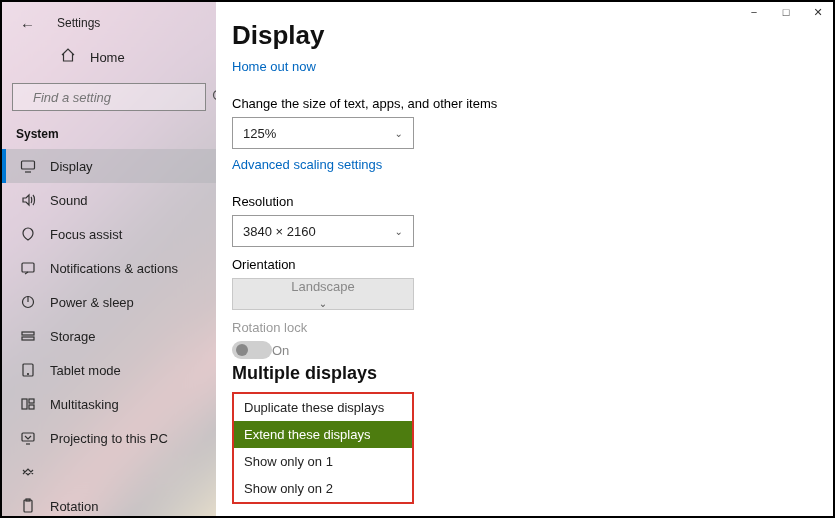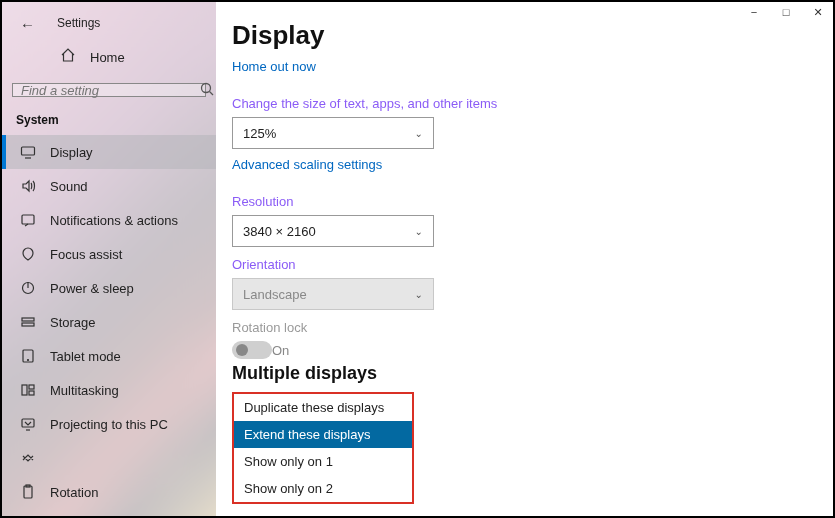--- a/index.html
+++ b/index.html
@@ -10,45 +10,45 @@
 .sidebar { width: 214px; height: 100%; position: relative; overflow: hidden; background: linear-gradient(135deg, #e89cc5 0%, #d47ba8 15%, #a05a8c 35%, #3c2838 55%, #6a3030 70%, #c04848 78%, #2a2020 88%, #c8a040 100%); }
 .sidebar::before { content: ""; position: absolute; inset: 0; background: rgba(240, 240, 242, 0.78); backdrop-filter: blur(20px); }
 .sidebar-content { position: relative; z-index: 1; padding-top: 6px; }
 .back-row { display: flex; align-items: center; gap: 22px; padding: 6px 14px 6px 18px; }
 .back-arrow { font-size: 15px; color: #333; cursor: pointer; }
 .app-title { font-size: 12px; color: #222; }
 .home-row { display: flex; align-items: center; gap: 14px; padding: 10px 14px 10px 18px; cursor: pointer; margin-left: 40px; }
 .home-row .icon { width: 16px; color: #333; }
 .home-row .label { font-size: 13px; color: #222; }
 .search-wrap { padding: 6px 10px 10px 10px; }
-.search-box { display: flex; align-items: center; border: 1px solid #888; background: rgba(255,255,255,0.3); height: 14px; padding: 0 8px; }
+.search-box { display: flex; align-items: center; border: 1px solid #888; background: rgba(255,255,255,0.3); height: 28px; padding: 0 20px; }
 .search-box input { flex: 1; border: none; background: transparent; outline: none; font-size: 13px; color: #555; font-style: italic; }
 .search-box .search-icon { color: #555; font-size: 13px; }
 .section-title { font-size: 12px; font-weight: 600; color: #111; padding: 6px 14px 8px 14px; }
 .nav-list { display: flex; flex-direction: column; }
 .nav-item { display: flex; align-items: center; gap: 14px; padding: 9px 14px 9px 18px; font-size: 13px; color: #222; cursor: pointer; position: relative; }
 .nav-item .icon { width: 16px; color: #333; display: inline-flex; justify-content: center; }
 .nav-item.active { background: rgba(180,180,185,0.55); }
 .nav-item.active::before { content: ""; position: absolute; left: 0; top: 0; bottom: 0; width: 4px; background: #0078d4; }
 .main { flex: 1; padding: 18px 24px 10px 16px; overflow-y: auto; }
 .page-heading { font-size: 26px; font-weight: 600; color: #111; margin-bottom: 6px; }
 .link { font-size: 13px; color: #0067c0; cursor: pointer; display: inline-block; margin-bottom: 12px; }
-.field-label { font-size: 13px; color: #8b5cf6; margin-bottom: 6px; margin-top: 10px; }
+.field-label { font-size: 13px; color: #000000; margin-bottom: 6px; margin-top: 10px; }
 .field-label.disabled { color: #9a9a9a; }
-.select-box { width: 202px; height: 32px; border: 1px solid #999; display: flex; align-items: center; justify-content: space-between; padding: 0 10px; font-size: 13px; color: #222; cursor: pointer; background: #fff; }
-.select-box.disabled { background: #e6e6e6; border-color: #c8c8c8; color: #888; cursor: default; }
+.select-box { width: 182px; height: 32px; border: 1px solid #999; display: flex; align-items: center; justify-content: space-between; padding: 0 10px; font-size: 13px; color: #222; cursor: pointer; background: #fff; }
+.select-box.disabled { background: #e6e6e6; border-color: #c8c8c8; color: #888; cursor: default; flex-direction: column; }
 .select-box .chev { font-size: 10px; color: #555; }
 .toggle-row { display: flex; align-items: center; margin-top: 6px; }
 .toggle { width: 40px; height: 18px; border-radius: 9px; background: #cfcfcf; position: relative; }
 .toggle::after { content: ""; position: absolute; width: 12px; height: 12px; background: #888; border-radius: 50%; top: 3px; left: 4px; }
 .toggle-label { font-size: 13px; color: #888; }
 .section-heading { font-size: 18px; font-weight: 600; color: #111; margin-top: 4px; margin-bottom: 8px; }
 .dropdown-panel { width: 182px; border: 2px solid #d93025; background: #fff; }
 .dropdown-option { padding: 6px 10px; font-size: 13px; color: #222; cursor: pointer; }
-.dropdown-option.selected { background: #0369a1; color: #fff; }
+.dropdown-option.selected { background: #4d7c0f; color: #fff; }
 svg { width: 16px; height: 16px; }
 </style>
 </head>
 <body>
 
 <div class="window-controls">
   <span>−</span>
   <span>□</span>
   <span>✕</span>
 </div>
@@ -95,33 +95,33 @@
               <svg viewBox="0 0 16 16" fill="none" stroke="currentColor" stroke-width="1.2">
                 <path d="M3 6v4h3l3 3V3L6 6H3z"></path>
                 <path d="M11 5c1 1 1 5 0 6M13 3c2 2 2 8 0 10"></path>
               </svg>
             </span>
           <span>Sound</span>
         </div>
         <div class="nav-item">
           <span class="icon">
               <svg viewBox="0 0 16 16" fill="none" stroke="currentColor" stroke-width="1.2">
+                <path d="M8 2a5 5 0 0 1 5 5c0 4-5 7-5 7s-5-3-5-7a5 5 0 0 1 5-5z" fill="none"></path>
+              </svg>
+            </span>
+          <span>Focus assist</span>
+        </div>
+        <div class="nav-item">
+          <span class="icon">
+              <svg viewBox="0 0 16 16" fill="none" stroke="currentColor" stroke-width="1.2">
                 <rect x="2" y="3" width="12" height="9" rx="1"></rect>
                 <path d="M5 14l3-2"></path>
               </svg>
             </span>
           <span>Notifications &amp; actions</span>
-        </div>
-        <div class="nav-item">
-          <span class="icon">
-              <svg viewBox="0 0 16 16" fill="none" stroke="currentColor" stroke-width="1.2">
-                <path d="M8 2a5 5 0 0 1 5 5c0 4-5 7-5 7s-5-3-5-7a5 5 0 0 1 5-5z" fill="none"></path>
-              </svg>
-            </span>
-          <span>Focus assist</span>
         </div>
         <div class="nav-item">
           <span class="icon">
               <svg viewBox="0 0 16 16" fill="none" stroke="currentColor" stroke-width="1.2">
                 <circle cx="8" cy="8" r="5.5"></circle>
                 <line x1="8" y1="2" x2="8" y2="8"></line>
               </svg>
             </span>
           <span>Power &amp; sleep</span>
         </div>

